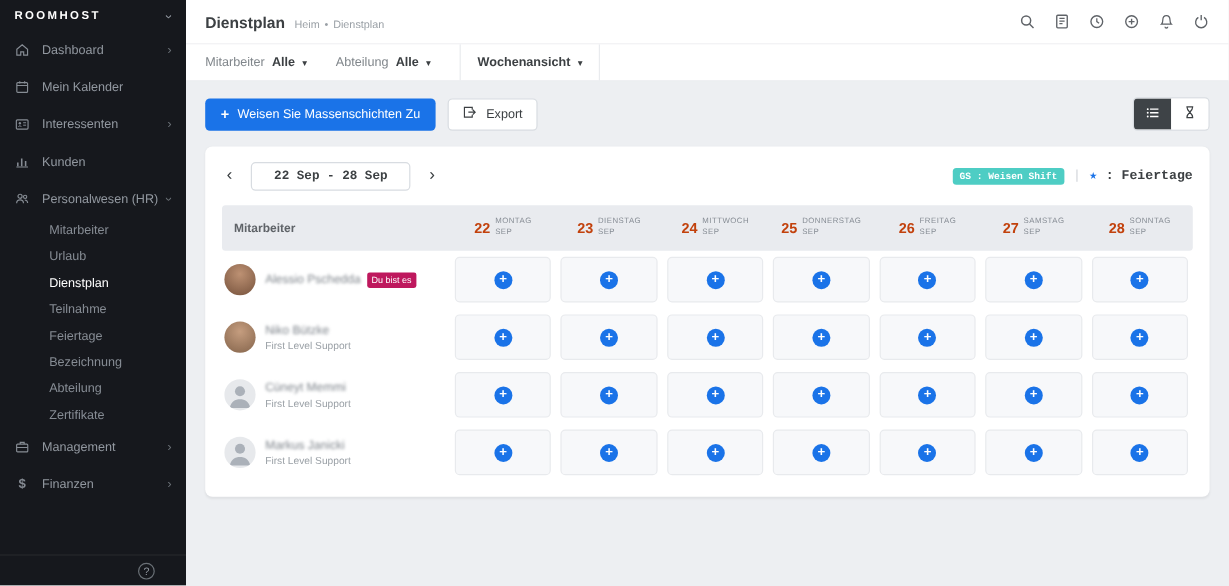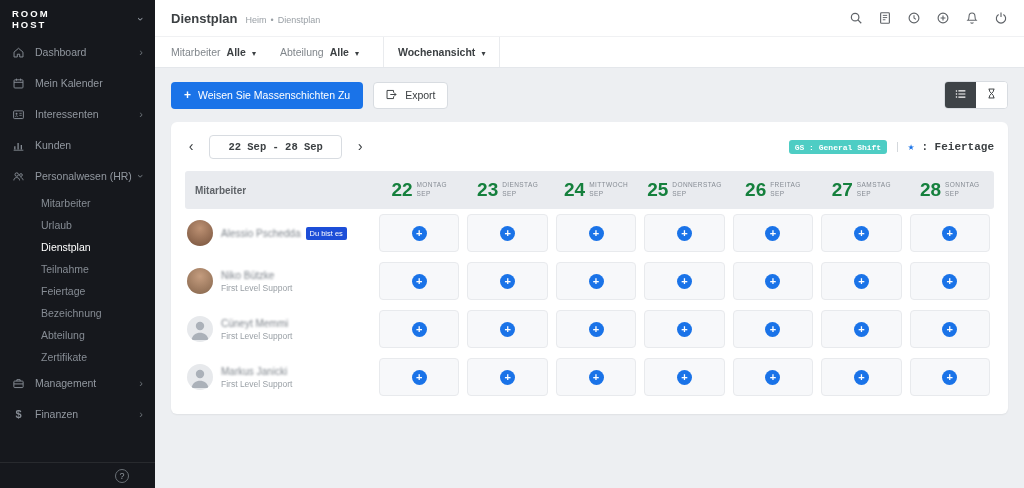--- a/index.html
+++ b/index.html
@@ -2,21 +2,21 @@
 <html><head>
 <meta charset="utf-8">
 <style>
   *{margin:0;padding:0;box-sizing:border-box;}
   html,body{width:1024px;height:488px;overflow:hidden;}
   body{font-family:"Liberation Sans",sans-serif;background:#edeff2;display:flex;}
 
   
   .sidebar{width:155px;min-width:155px;background:#16181d;color:#9298a0;height:488px;position:relative;}
   .logo-row{display:flex;align-items:center;justify-content:space-between;padding:8px 12px 6px 12px;cursor:pointer;}
-  .logo-text{font-weight:bold;color:#fff;font-size:9.5px;letter-spacing:2px;line-height:1.2;display:flex;flex-direction:column;}
+  .logo-text{font-weight:bold;color:#fff;font-size:9.5px;letter-spacing:2px;line-height:1.2;display:flex;flex-direction:row;}
   .logo-chev{color:#9298a0;font-size:11px;display:inline-block;transform:rotate(90deg);}
   .nav-item{display:flex;align-items:center;height:31px;padding:0 12px;font-size:10.5px;cursor:pointer;color:#9298a0;}
   .nav-item .icon{width:13px;height:13px;margin-right:10px;display:flex;align-items:center;justify-content:center;color:#868c94;}
   .nav-item .chev{margin-left:auto;font-size:11px;color:#6a7076;}
   .nav-item .chev.down{transform:rotate(90deg);}
   .icon-dollar::before{content:"$";font-size:11px;font-weight:bold;}
   .sub-item{padding:5px 12px 5px 41px;font-size:10.5px;color:#868c94;cursor:pointer;}
   .sub-item.active{color:#ffffff;}
   .sidebar-footer{position:absolute;bottom:0;left:0;right:0;height:26px;border-top:1px solid rgba(255,255,255,.08);display:flex;align-items:center;justify-content:flex-end;padding:0 26px;}
   .help-icon{width:14px;height:14px;border:1px solid #6a7076;border-radius:50%;font-size:9px;display:flex;align-items:center;justify-content:center;color:#9298a0;cursor:pointer;}
@@ -60,33 +60,33 @@
   .legend{display:flex;align-items:center;gap:7px;}
   .gs-badge{background:#4ecdc4;color:#fff;font-size:8px;font-weight:700;padding:2.5px 6px;border-radius:3px;}
   .legend .lsep{color:#d0d4d9;font-size:11px;}
   .legend .star{color:#1a73e8;font-size:11px;line-height:1;}
   .leg-label{font-size:11px;font-weight:700;color:#3c4043;}
 
   .grid{display:grid;grid-template-columns:190px repeat(7,1fr);}
   .grid.ghead{background:#e9ebef;border-radius:3px;margin-top:12px;height:38px;align-items:center;}
   .mit-h{font-size:10px;color:#5f6368;font-weight:600;padding-left:10px;}
   .day-h{display:flex;align-items:center;justify-content:center;gap:4px;}
-  .day-num{font-size:19px;color:#15803d;font-weight:600;}
+  .day-num{font-size:12px;color:#c2410c;font-weight:600;}
   .day-meta{display:flex;flex-direction:column;font-size:6.5px;color:#868c94;letter-spacing:.4px;line-height:1.35;}
 
   .row{padding:5px 0;align-items:center;}
   .emp{display:flex;align-items:center;gap:8px;padding-left:2px;}
   .avatar{width:26px;height:26px;border-radius:50%;flex-shrink:0;overflow:hidden;filter:blur(.6px);}
   .avatar.photo1{background:radial-gradient(circle at 50% 32%,#bd9173,#76523c);}
   .avatar.photo2{background:radial-gradient(circle at 50% 32%,#c59d7f,#84644b);}
   .avatar.sil{background:#e7e9ec;display:flex;align-items:flex-end;justify-content:center;filter:none;}
   .emp-text{display:flex;flex-direction:column;justify-content:center;}
   .emp-top{display:flex;align-items:center;gap:5px;}
   .emp-name{font-size:10px;color:#7f858c;filter:blur(1.3px);white-space:nowrap;}
-  .emp-badge{background:#1d4ed8;color:#fff;font-size:7.5px;padding:2px 4px;border-radius:2px;white-space:nowrap;}
+  .emp-badge{background:#be185d;color:#fff;font-size:7.5px;padding:2px 4px;border-radius:2px;white-space:nowrap;}
   .emp-sub{font-size:8.5px;color:#9aa0a6;margin-top:2px;}
   .cellbox{margin:0 4px;height:38px;background:#f7f8fa;border:1px solid #e8eaed;border-radius:4px;display:flex;align-items:center;justify-content:center;}
   .plusbtn{width:15px;height:15px;border-radius:50%;background:#1a73e8;border:none;color:#fff;display:flex;align-items:center;justify-content:center;cursor:pointer;padding:0;}
   .plusbtn::before{content:"+";font-size:11px;font-weight:700;line-height:1;}
 </style>
 </head>
 <body>
 
 <aside class="sidebar">
   <div class="logo-row">
@@ -280,21 +280,21 @@
     </div>
 
     <section class="card">
       <div class="card-top">
         <div class="datenav">
           <button class="nav-arrow prev"></button>
           <div class="daterange">22 Sep - 28 Sep</div>
           <button class="nav-arrow next"></button>
         </div>
         <div class="legend">
-          <span class="gs-badge">GS : General Shift</span>
+          <span class="gs-badge">GS : Weisen Shift</span>
           <span class="lsep">|</span>
           <span class="star">★</span>
           <span class="leg-label">: Feiertage</span>
         </div>
       </div>
 
       <div class="grid ghead">
         <div class="mit-h">Mitarbeiter</div>
         <div class="day-h">
             <span class="day-num">22</span>

